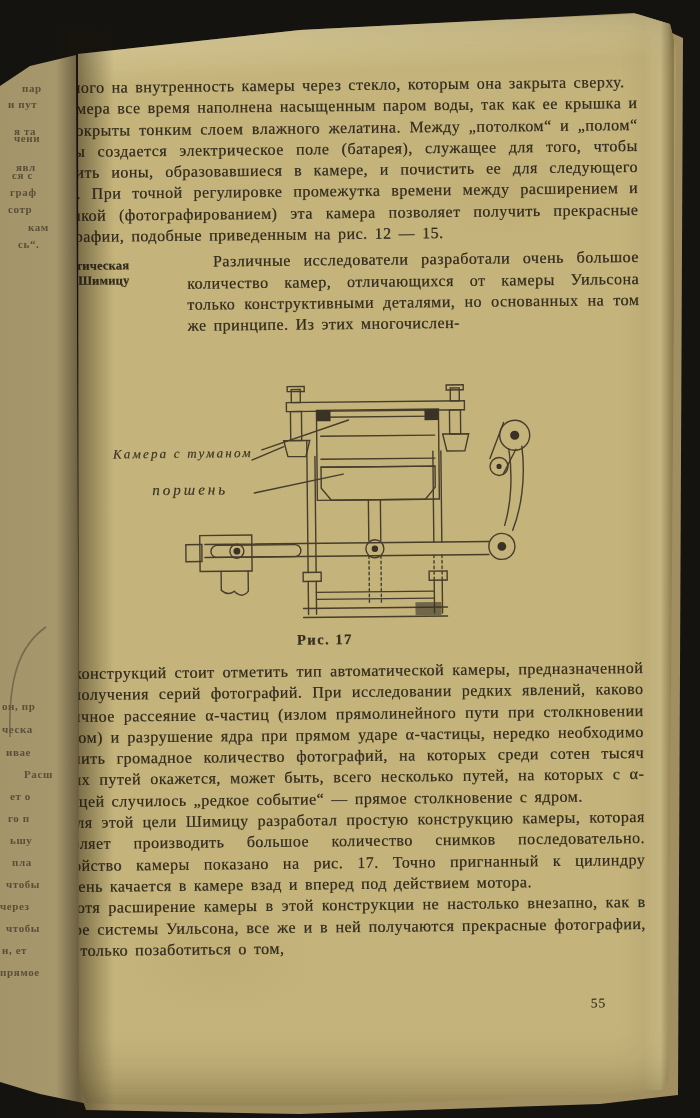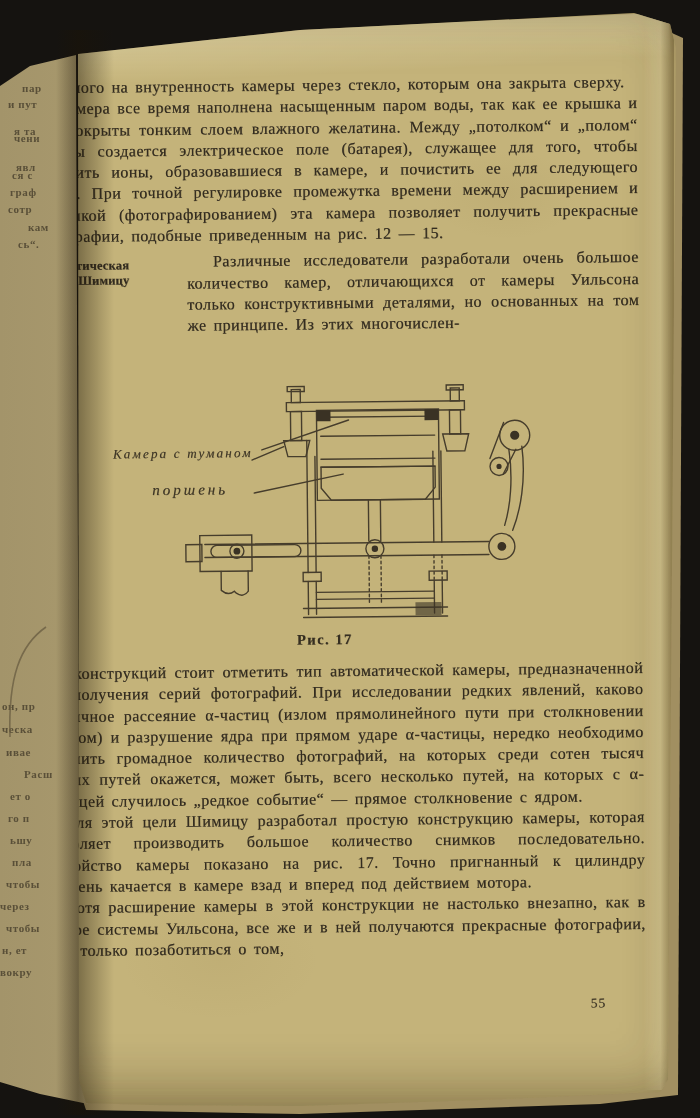--- a/index.html
+++ b/index.html
@@ -129,21 +129,21 @@
     <span class="frag" style="left:6px;top:746px">ивае</span>
     <span class="frag" style="left:24px;top:768px">Расш</span>
     <span class="frag" style="left:10px;top:790px">ет о</span>
     <span class="frag" style="left:8px;top:812px">го п</span>
     <span class="frag" style="left:10px;top:834px">ьшу</span>
     <span class="frag" style="left:12px;top:856px">пла</span>
     <span class="frag" style="left:6px;top:878px">чтобы</span>
     <span class="frag" style="left:0;top:900px">через</span>
     <span class="frag" style="left:6px;top:922px">чтобы</span>
     <span class="frag" style="left:2px;top:944px">н, ет</span>
-    <span class="frag" style="left:0px;top:966px">вокру</span>
+    <span class="frag" style="left:0px;top:966px">прямое</span>
 
     <svg class="arc-svg" width="70" height="140" viewBox="0 0 70 140">
       <path d="M46,12 C20,30 8,62 10,122" stroke="#6b5f43" stroke-width="1.6" fill="none" opacity=".8"></path>
     </svg>
   </div>
 
   <div class="main-page">
     <div class="crease"></div>
     <div class="stain a"></div>
     <div class="stain b"></div>

